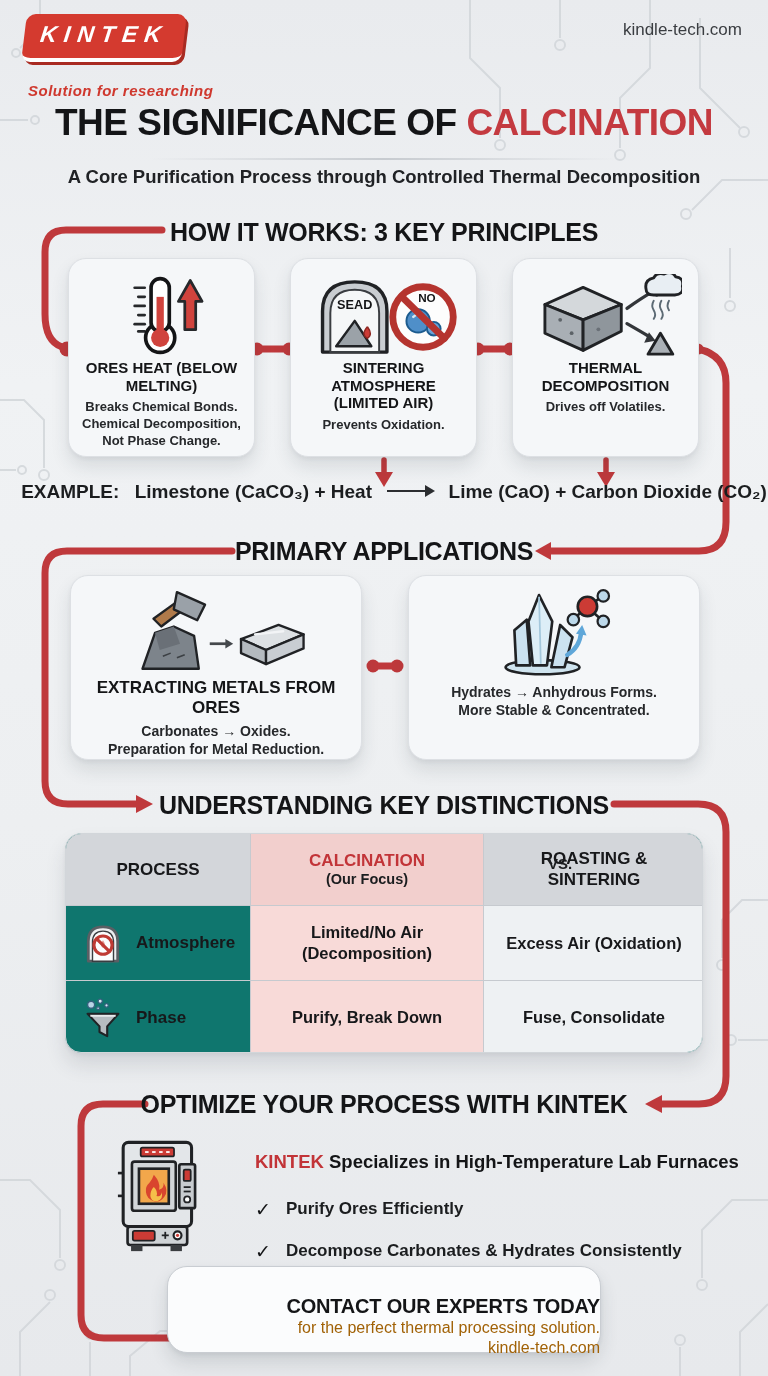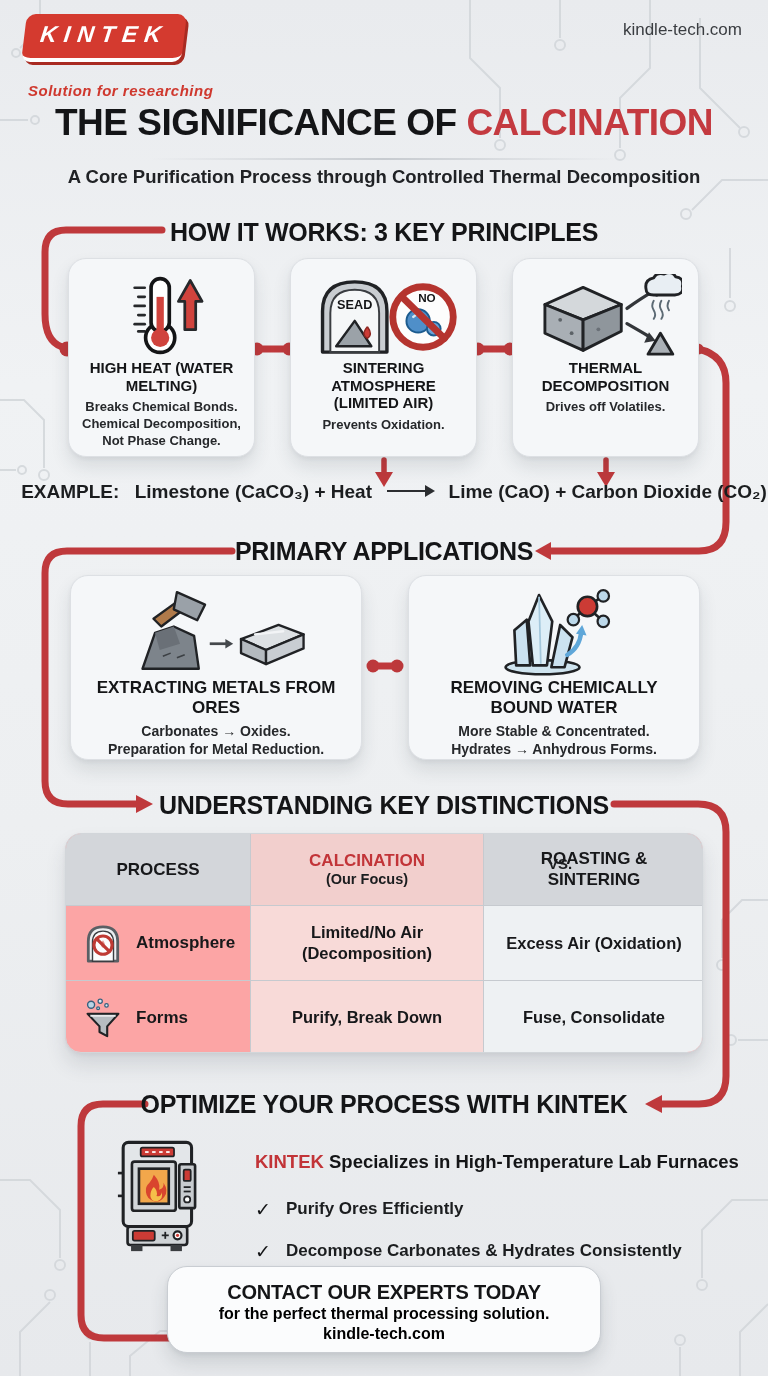--- a/index.html
+++ b/index.html
@@ -64,21 +64,21 @@
   .cards2 { left:70px; top:575px; width:630px; display:flex; gap:46px; }
   .a-card { width:300px; height:185px; background:#f5f7f9; border:1px solid #dde0e4; border-radius:18px;
     box-shadow:0 10px 18px rgba(45,55,66,0.12), 0 2px 4px rgba(45,55,66,0.06);
     text-align:center; padding:10px 18px 0 18px; }
   .a-card .ic { height:92px; display:flex; align-items:center; justify-content:center; }
   .a-card .c-title { font-size:17px; font-weight:800; line-height:1.15; color:#141517; }
   .a-card .c-body { margin-top:5px; font-size:14px; font-weight:700; line-height:1.3; color:#26282b; }
 
   
   .dtable { left:65px; top:833px; width:638px; height:220px; border-radius:16px; overflow:hidden;
-    background:#fca5a5; border:1px solid #d2d6da;
+    background:#0f766e; border:1px solid #d2d6da;
     box-shadow:0 12px 20px rgba(45,55,66,0.13), 0 2px 4px rgba(45,55,66,0.06);
     display:grid; grid-template-columns:185px 233px 220px; grid-template-rows:72px 75px 73px; }
   .dtable > div { display:flex; align-items:center; justify-content:center; text-align:center;
     border-right:1px solid #c6cacf; border-bottom:1px solid #c6cacf; }
   .dtable > div:nth-child(3n) { border-right:none; }
   .dtable > div:nth-child(n+7) { border-bottom:none; }
   .th { background:#d3d6da; font-weight:800; font-size:17px; }
   .th.pink { background:#f2cfcd; }
   .cell-pink { background:#f8dad8; }
   .cell-plain { background:#eef1f3; }
@@ -92,24 +92,24 @@
   
   .furnace-wrap { left:116px; top:1138px; width:88px; height:114px; }
   .lead-line { left:255px; top:1151px; font-size:18.5px; font-weight:800; color:#141517; }
   .lead-line .brand { color:#c23438; }
   .bullets { left:255px; top:1188px; }
   .bullet { display:flex; align-items:center; height:42px; font-size:17px; font-weight:700; color:#1b1d1f; }
   .bullet .chk { font-weight:800; font-size:19px; margin-right:15px; color:#131416; }
 
   
   .contact { left:167px; top:1266px; width:434px; height:87px; background:#fbfcfd;
-    border:1.5px solid #c9cdd2; border-radius:20px; text-align:center; padding-top:14px;
+    border:1.5px solid #c9cdd2; border-radius:20px; text-align:right; padding-top:28px;
     box-shadow:0 10px 18px rgba(45,55,66,0.14), 0 2px 4px rgba(45,55,66,0.07); }
   .contact .ct-title { font-size:20px; font-weight:800; letter-spacing:-0.2px; color:#141517; }
-  .contact .ct-line { font-size:16px; font-weight:700; line-height:1.27; color:#000000; }
+  .contact .ct-line { font-size:16px; font-weight:400; line-height:1.27; color:#a16207; }
 </style>
 </head>
 <body>
 
 <svg class="decor" width="768" height="1376" viewBox="0 0 768 1376">
   <g stroke="#d2d6da" stroke-width="2" fill="none" opacity="0.85">
     <path d="M470,0 V58 L500,88 V138"></path>
       <circle cx="500" cy="145" r="5"></circle>
     <path d="M560,0 V38"></path>
       <circle cx="560" cy="45" r="5"></circle>
@@ -209,21 +209,21 @@
           <line x1="20" y1="54" x2="31" y2="54"></line>
             <line x1="24" y1="62" x2="31" y2="62"></line>
         </g>
         <circle cx="48" cy="69" r="16" fill="#fff" stroke="#141517" stroke-width="4"></circle>
         <rect x="38" y="4" width="20" height="58" rx="10" fill="#fff" stroke="#141517" stroke-width="4"></rect>
         <rect x="44" y="24" width="8" height="38" fill="#d0433d"></rect>
         <circle cx="48" cy="69" r="10" fill="#d0433d"></circle>
         <polygon points="81,6 94,29 87,29 87,60 75,60 75,29 68,29" fill="#d0433d" stroke="#26282b" stroke-width="3" stroke-linejoin="round"></polygon>
       </svg>
     </div>
-    <div class="c-title">HIGH HEAT (WATER MELTING)</div>
+    <div class="c-title">ORES HEAT (BELOW MELTING)</div>
     <div class="c-body">Breaks Chemical Bonds. Chemical Decomposition, Not Phase Change.</div>
   </div>
 
   <div class="p-card">
     <div class="ic">
       <svg width="148" height="80" viewBox="0 0 150 82">
         <path d="M12,78 V36 Q12,6 45,6 Q78,6 78,36 V78 Z" fill="#c9cdd1" stroke="#202225" stroke-width="3.5" stroke-linejoin="round"></path>
         <path d="M20,78 V38 Q20,14 45,14 Q70,14 70,38 V78 Z" fill="#f5f7f8" stroke="#3a3d41" stroke-width="2"></path>
         <text x="45" y="34" text-anchor="middle" font-size="13" font-weight="bold" fill="#141517" font-family="Liberation Sans, DejaVu Sans, sans-serif">SEAD</text>
         <polygon points="26,72 45,46 62,72" fill="#9ba2a8" stroke="#202225" stroke-width="2.5" stroke-linejoin="round"></polygon>
@@ -313,24 +313,23 @@
         <line x1="103" y1="22" x2="119" y2="36" stroke="#202225" stroke-width="3"></line>
         <line x1="103" y1="22" x2="88" y2="34" stroke="#202225" stroke-width="3"></line>
         <circle cx="121" cy="9" r="6.5" fill="#bcd8ea" stroke="#202225" stroke-width="2.5"></circle>
         <circle cx="121" cy="38" r="6.5" fill="#bcd8ea" stroke="#202225" stroke-width="2.5"></circle>
         <circle cx="87" cy="36" r="6.5" fill="#bcd8ea" stroke="#202225" stroke-width="2.5"></circle>
         <circle cx="103" cy="21" r="11" fill="#cc3b35" stroke="#202225" stroke-width="3"></circle>
         <path d="M80,76 Q94,68 96,50" stroke="#5fa7d9" stroke-width="5" fill="none" stroke-linecap="round"></path>
         <polygon points="97,42 102,54 90,52" fill="#5fa7d9"></polygon>
       </svg>
     </div>
-    <div class="c-title">REMOVING CHEMICALLY BOUND WATER</div>
     <div class="c-body">
+      <div>Hydrates → Anhydrous Forms.</div>
       <div>More Stable &amp; Concentrated.</div>
-      <div>Hydrates → Anhydrous Forms.</div>
     </div>
   </div>
 </div>
 
 <div class="layer sec-heading" id="h-distinctions">UNDERSTANDING KEY DISTINCTIONS</div>
 
 <div class="layer dtable">
   <div class="th">PROCESS</div>
   <div class="th pink cal-head">
     <div>
@@ -361,21 +360,21 @@
 
   <div class="row-label">
     <svg width="42" height="42" viewBox="0 0 60 60">
       <circle cx="13" cy="11" r="5" fill="#b9d4e6" stroke="#36607e" stroke-width="2"></circle>
       <circle cx="26" cy="6" r="3" fill="#d7e7f2" stroke="#36607e" stroke-width="1.8"></circle>
       <circle cx="35" cy="12" r="2.5" fill="#d7e7f2" stroke="#36607e" stroke-width="1.8"></circle>
       <circle cx="23" cy="16" r="2" fill="#d7e7f2" stroke="#36607e" stroke-width="1.8"></circle>
       <polygon points="8,24 52,24 36,42 36,56 25,50 25,42" fill="#b6bcc1" stroke="#202225" stroke-width="3" stroke-linejoin="round"></polygon>
       <line x1="12" y1="27" x2="48" y2="27" stroke="#e8eaec" stroke-width="2.5"></line>
     </svg>
-    <span>Forms</span>
+    <span>Phase</span>
   </div>
   <div class="cell-pink">
       <div class="tcell">Purify, Break Down</div>
     </div>
   <div class="cell-plain">
       <div class="tcell">Fuse, Consolidate</div>
     </div>
 </div>
 <div class="layer vs-badge">VS.</div>
 

